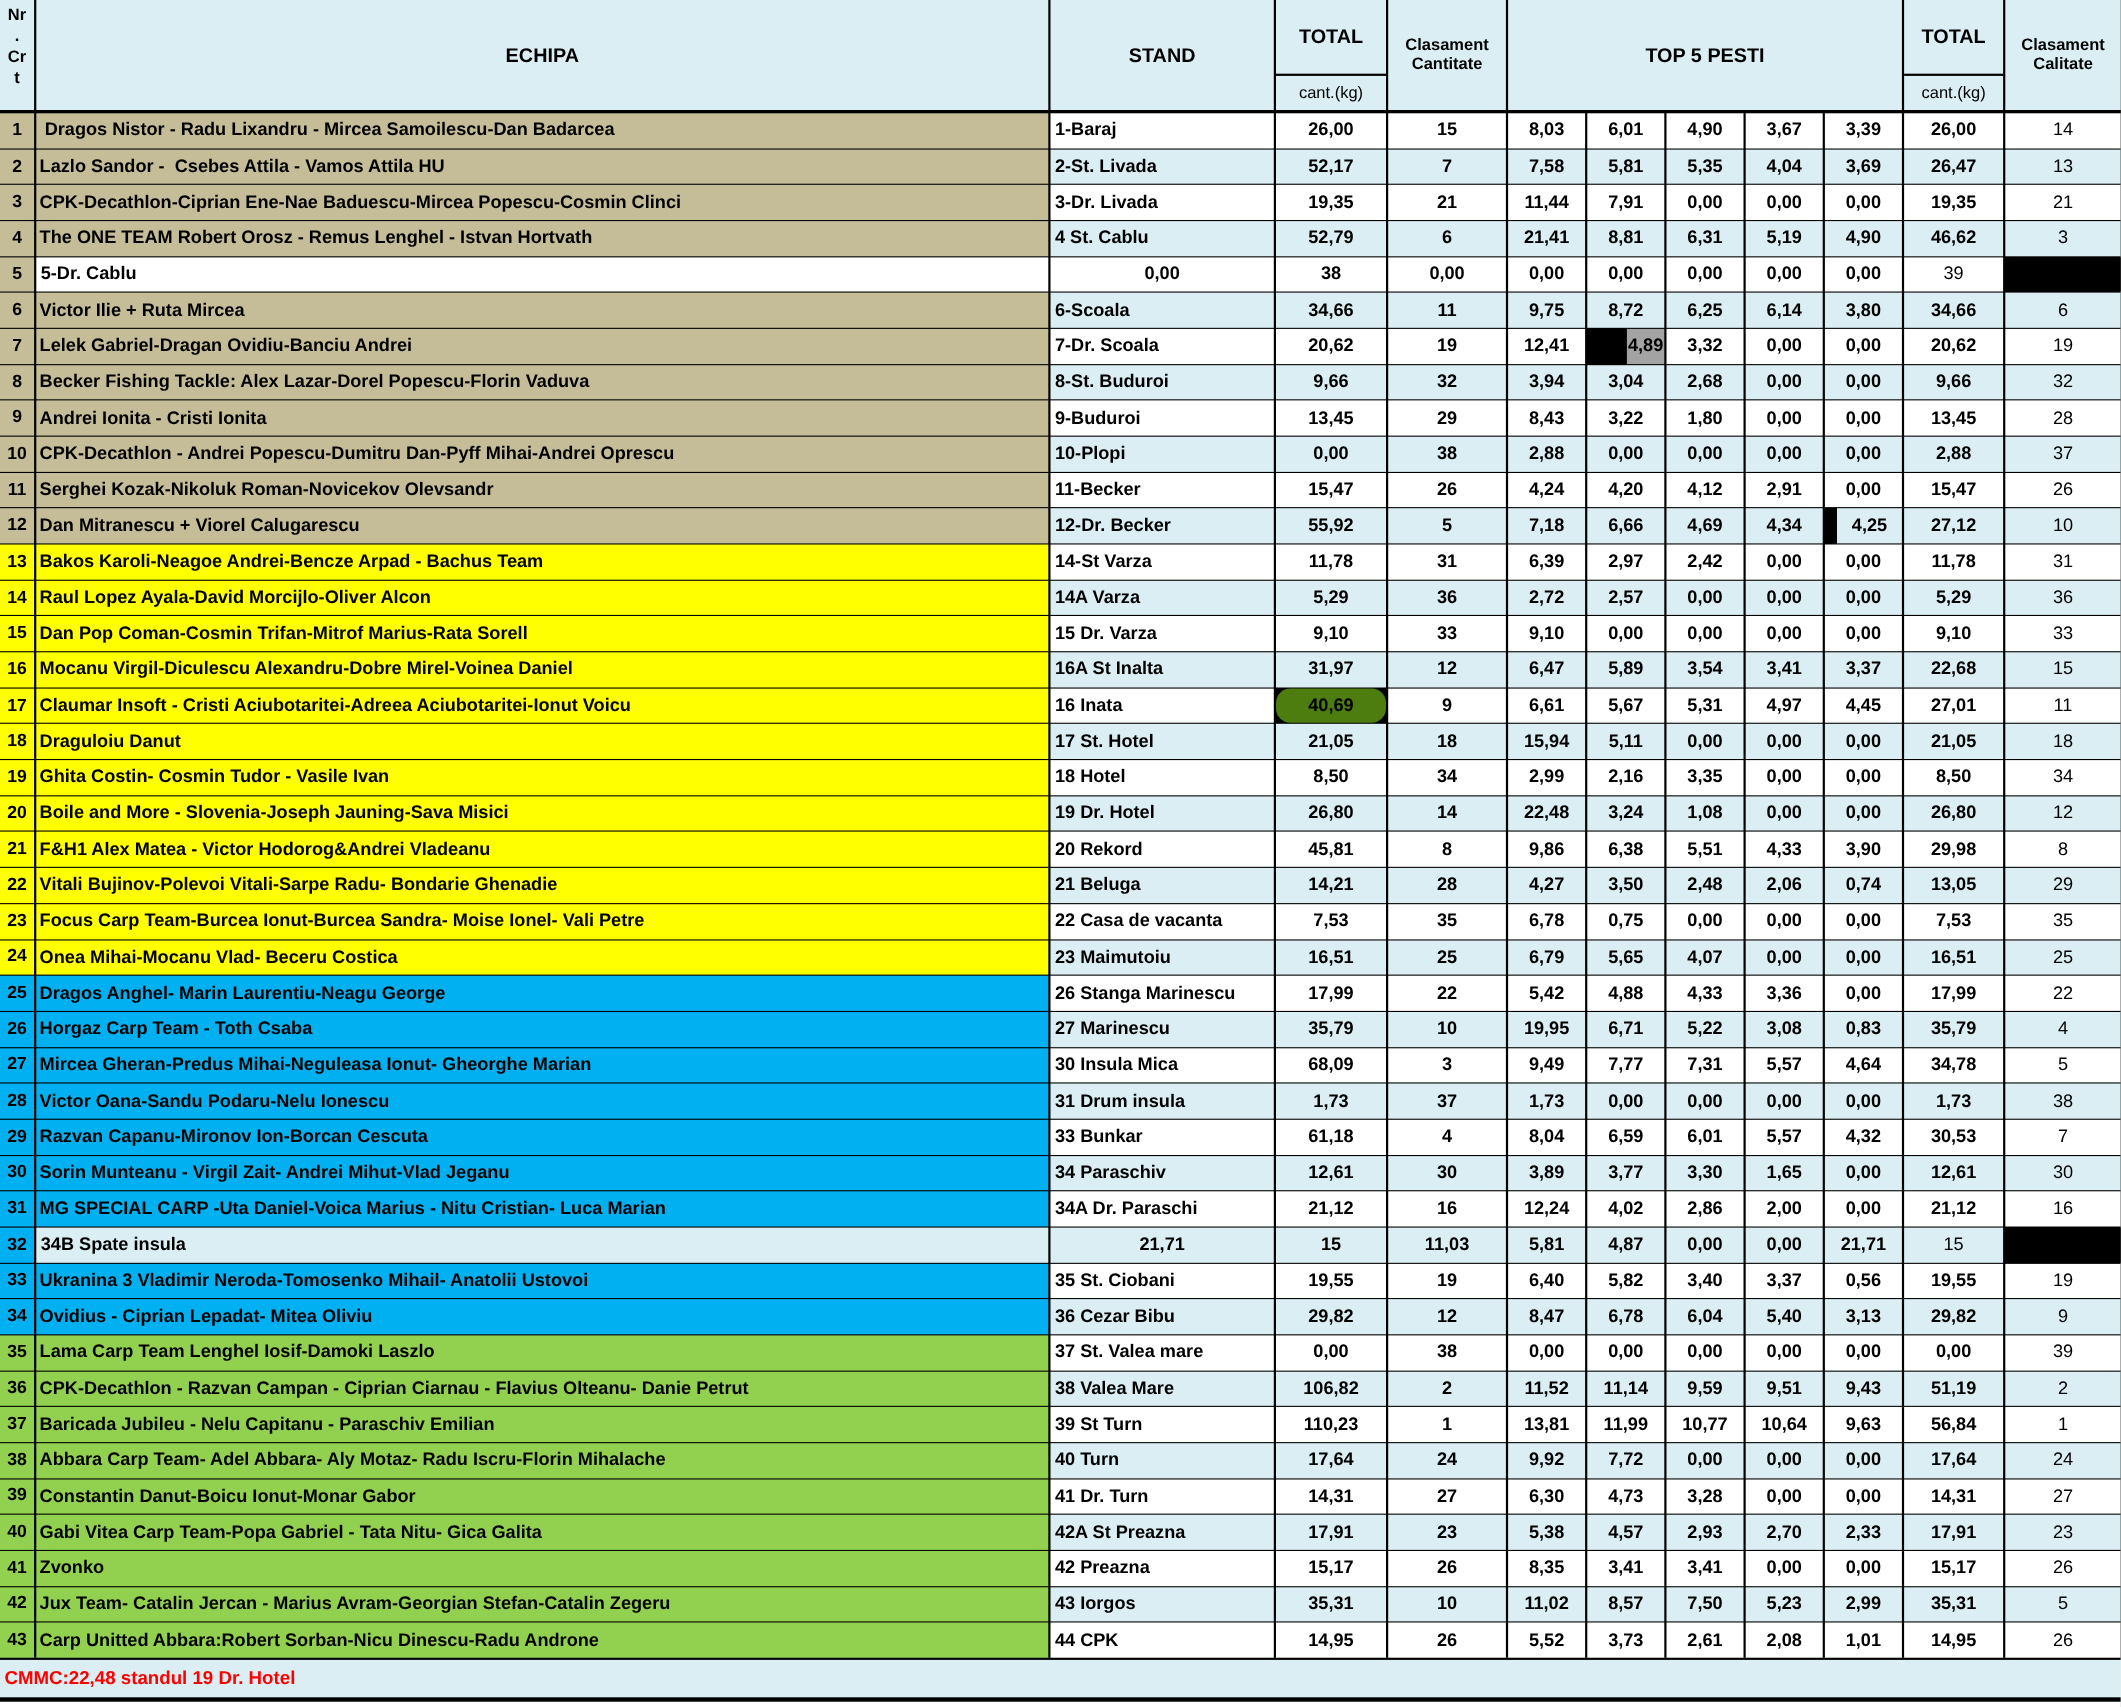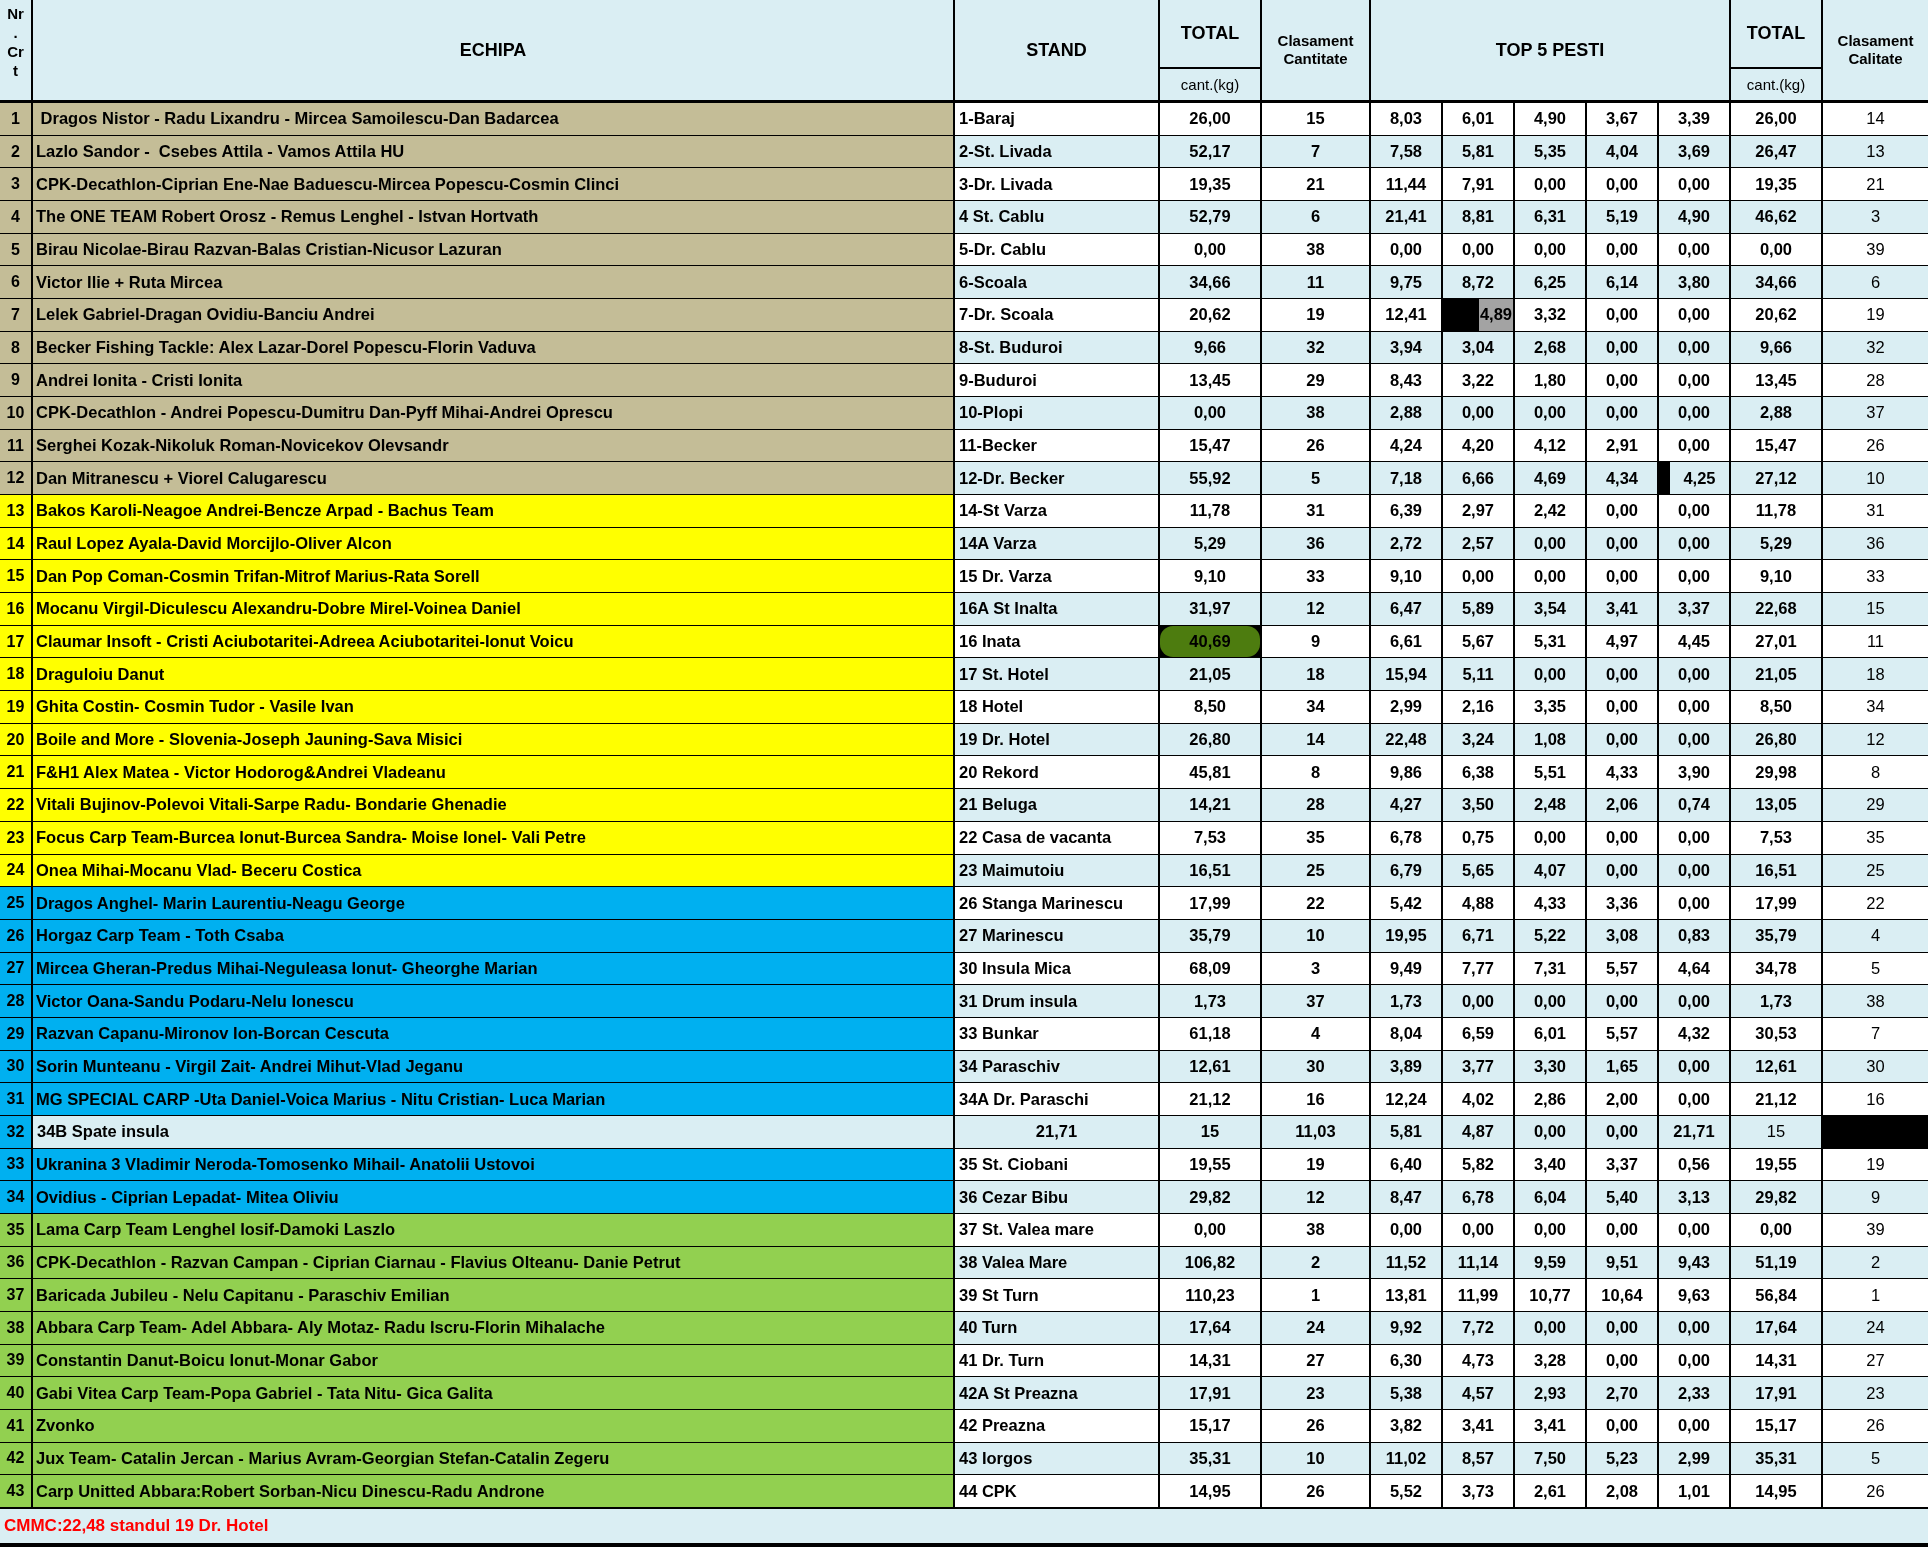--- a/index.html
+++ b/index.html
@@ -118,21 +118,20 @@
         <div class="cell c-num" style="background: rgb(218, 238, 243);">21,41</div>
         <div class="cell c-num" style="background: rgb(218, 238, 243);">8,81</div>
         <div class="cell c-num" style="background: rgb(218, 238, 243);">6,31</div>
         <div class="cell c-num" style="background: rgb(218, 238, 243);">5,19</div>
         <div class="cell c-num" style="background: rgb(218, 238, 243);">4,90</div>
         <div class="cell c-num" style="background: rgb(218, 238, 243);">46,62</div>
         <div class="cell c-rankq" style="background: rgb(218, 238, 243);">3</div>
       </div>
       <div class="row grid-cols">
         <div class="cell c-nr" style="background: rgb(196, 189, 151);">5</div>
-        <div class="cell c-team" style="background: rgb(196, 189, 151);">Birau Nicolae-Birau Razvan-Balas Cristian-Nicusor Lazuran</div>
         <div class="cell c-stand" style="background: rgb(255, 255, 255);">5-Dr. Cablu</div>
         <div class="cell c-num" style="background: rgb(255, 255, 255);">0,00</div>
         <div class="cell c-num" style="background: rgb(255, 255, 255);">38</div>
         <div class="cell c-num" style="background: rgb(255, 255, 255);">0,00</div>
         <div class="cell c-num" style="background: rgb(255, 255, 255);">0,00</div>
         <div class="cell c-num" style="background: rgb(255, 255, 255);">0,00</div>
         <div class="cell c-num" style="background: rgb(255, 255, 255);">0,00</div>
         <div class="cell c-num" style="background: rgb(255, 255, 255);">0,00</div>
         <div class="cell c-num" style="background: rgb(255, 255, 255);">0,00</div>
         <div class="cell c-rankq" style="background: rgb(255, 255, 255);">39</div>
@@ -625,21 +624,21 @@
         <div class="cell c-num" style="background: rgb(218, 238, 243);">2,33</div>
         <div class="cell c-num" style="background: rgb(218, 238, 243);">17,91</div>
         <div class="cell c-rankq" style="background: rgb(218, 238, 243);">23</div>
       </div>
       <div class="row grid-cols">
         <div class="cell c-nr" style="background: rgb(146, 208, 80);">41</div>
         <div class="cell c-team" style="background: rgb(146, 208, 80);">Zvonko</div>
         <div class="cell c-stand" style="background: rgb(255, 255, 255);">42 Preazna</div>
         <div class="cell c-num" style="background: rgb(255, 255, 255);">15,17</div>
         <div class="cell c-num" style="background: rgb(255, 255, 255);">26</div>
-        <div class="cell c-num" style="background: rgb(255, 255, 255);">3,82</div>
+        <div class="cell c-num" style="background: rgb(255, 255, 255);">8,35</div>
         <div class="cell c-num" style="background: rgb(255, 255, 255);">3,41</div>
         <div class="cell c-num" style="background: rgb(255, 255, 255);">3,41</div>
         <div class="cell c-num" style="background: rgb(255, 255, 255);">0,00</div>
         <div class="cell c-num" style="background: rgb(255, 255, 255);">0,00</div>
         <div class="cell c-num" style="background: rgb(255, 255, 255);">15,17</div>
         <div class="cell c-rankq" style="background: rgb(255, 255, 255);">26</div>
       </div>
       <div class="row grid-cols">
         <div class="cell c-nr" style="background: rgb(146, 208, 80);">42</div>
         <div class="cell c-team" style="background: rgb(146, 208, 80);">Jux Team- Catalin Jercan - Marius Avram-Georgian Stefan-Catalin Zegeru</div>

